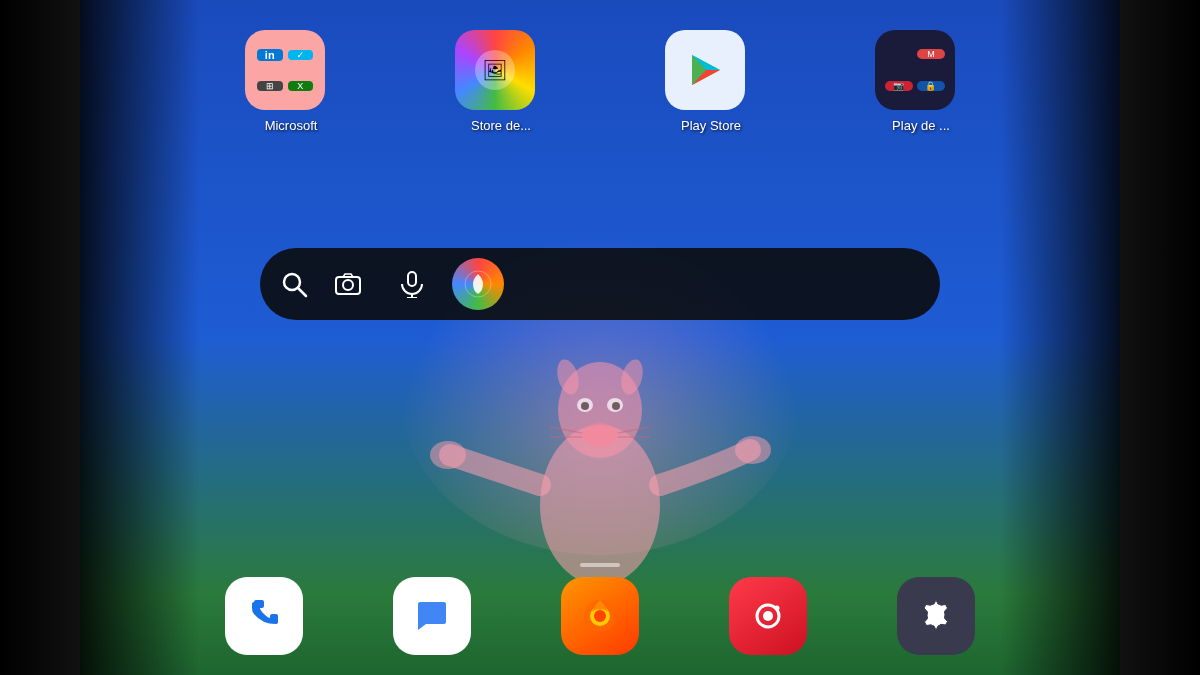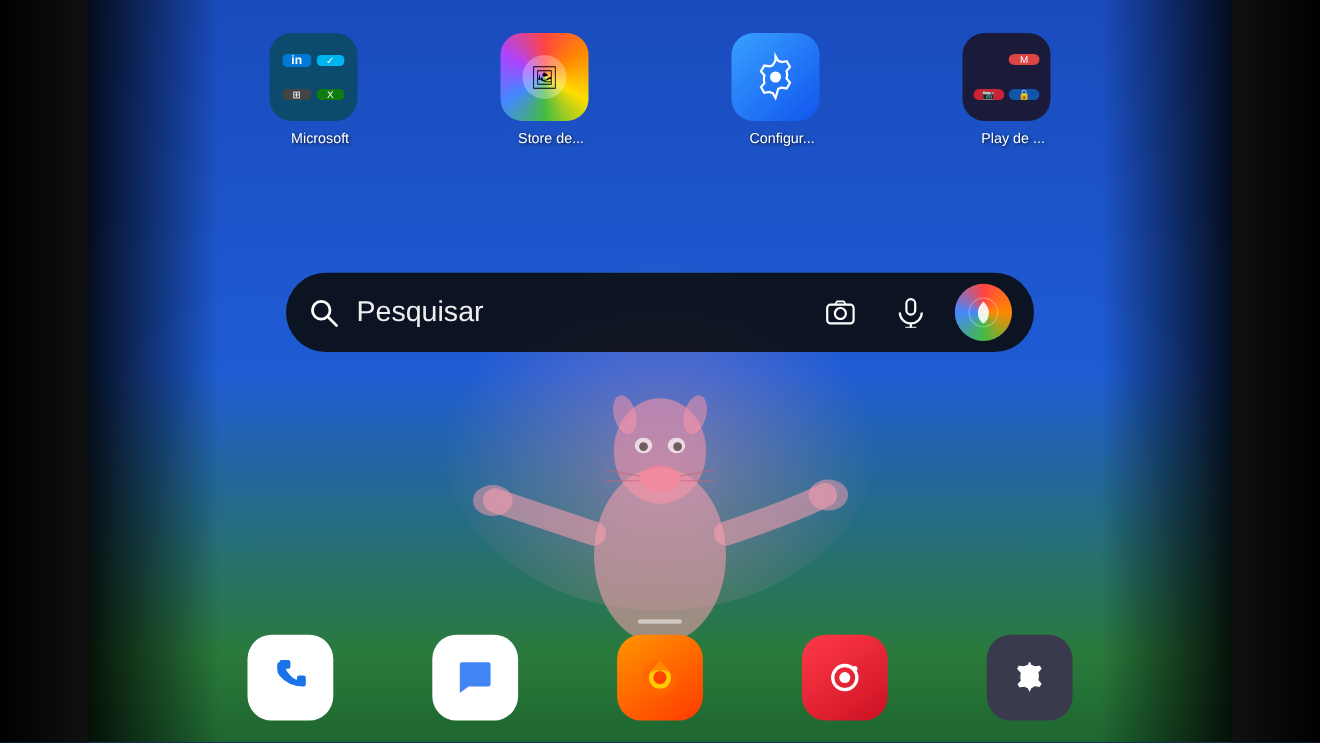--- a/index.html
+++ b/index.html
@@ -251,67 +251,76 @@
         <line x1="162" y1="128" x2="130" y2="122" stroke="rgba(200,100,120,0.5)" stroke-width="1.5"></line>
         <line x1="162" y1="132" x2="130" y2="132" stroke="rgba(200,100,120,0.5)" stroke-width="1.5"></line>
         <line x1="198" y1="128" x2="230" y2="122" stroke="rgba(200,100,120,0.5)" stroke-width="1.5"></line>
         <line x1="198" y1="132" x2="230" y2="132" stroke="rgba(200,100,120,0.5)" stroke-width="1.5"></line>
       </svg>
     </div>
 
     <div class="top-icons-row">
 
       <div class="app-item">
-        <div class="app-icon" style="background:#0c4a6e; display:grid; grid-template-columns:1fr 1fr; gap:5px; padding:12px;">
+        <div class="app-icon" style="background:#fca5a5; display:grid; grid-template-columns:1fr 1fr; gap:5px; padding:12px;">
           <div style="background:#0078d4; border-radius:4px; display:flex; align-items:center; justify-content:center; font-size:11px; font-weight:bold; color:#fff;">in</div>
           <div style="background:#00b4f0; border-radius:4px; display:flex; align-items:center; justify-content:center; font-size:9px; color:#fff;">✓</div>
           <div style="background:#444; border-radius:4px; display:flex; align-items:center; justify-content:center; font-size:9px; color:#fff;">⊞</div>
           <div style="background:#107c10; border-radius:4px; display:flex; align-items:center; justify-content:center; font-size:9px; color:#fff;">X</div>
         </div>
         <span class="app-label">Microsoft</span>
       </div>
 
       <div class="app-item">
         <div class="app-icon" style="background: conic-gradient(from 0deg, #ff4444 0%, #ff8800 16%, #ffdd00 33%, #44bb44 50%, #4488ff 66%, #aa44ff 83%, #ff4444 100%); display:flex; align-items:center; justify-content:center;">
           <div style="width:40px;height:40px; background:rgba(255,255,255,0.3); border-radius:50%; display:flex; align-items:center; justify-content:center; font-size:20px;">🖼</div>
         </div>
         <span class="app-label">Store de...</span>
       </div>
 
+
       <div class="app-item">
-        <div class="app-icon" style="background: linear-gradient(135deg, #38a0ff, #1155ee); display:flex; align-items:center; justify-content:center;">
-          <svg width="46" height="46" viewBox="0 0 46 46" fill="none">
-            <path d="M23 28a5 5 0 100-10 5 5 0 000 10z" fill="white"></path>
-            <path d="M23 4l2.5 4.3a11 11 0 012.8 1.1l4.9-.8 3 5.2-3.2 3.8a11 11 0 010 6.8l3.2 3.8-3 5.2-4.9-.8a11 11 0 01-2.8 1.1L23 42l-2.5-4.3a11 11 0 01-2.8-1.1l-4.9.8-3-5.2 3.2-3.8a11 11 0 010-6.8L9.8 17.8l3-5.2 4.9.8a11 11 0 012.8-1.1L23 8z" stroke="white" stroke-width="2" fill="none"></path>
+        <div class="app-icon" style="background:#e8f0fe; display:flex; align-items:center; justify-content:center;">
+          <svg width="46" height="46" viewBox="0 0 46 46">
+            <polygon points="10,8 38,23 10,38" fill="url(#pg)"></polygon>
+            <defs>
+              <linearGradient id="pg" x1="0" y1="0" x2="1" y2="1">
+                <stop offset="0%" stop-color="#00d4ff"></stop>
+                <stop offset="50%" stop-color="#4caf50"></stop>
+                <stop offset="100%" stop-color="#ffcc00"></stop>
+              </linearGradient>
+            </defs>
+
+            <path d="M10 8 L38 23 L24 23 Z" fill="#00bcd4"></path>
+            <path d="M10 8 L24 23 L10 38 Z" fill="#4caf50"></path>
+            <path d="M10 38 L24 23 L38 23 Z" fill="#f44336"></path>
           </svg>
         </div>
-        <span class="app-label">Configur...</span>
-      </div>
-
+        <span class="app-label">Play Store</span>
+      </div>
 
       <div class="app-item">
         <div class="app-icon" style="background:#1a1a3a; display:grid; grid-template-columns:1fr 1fr; gap:4px; padding:10px;">
           <div style="background: conic-gradient(#ff4444, #ffaa00, #44ff44, #4488ff, #ff4444); border-radius:6px;"></div>
           <div style="background:#dd4444; border-radius:6px; display:flex; align-items:center; justify-content:center; font-size:9px; color:white;">M</div>
           <div style="background:#cc2233; border-radius:6px; display:flex; align-items:center; justify-content:center; font-size:9px; color:white;">📷</div>
           <div style="background:#1155aa; border-radius:6px; display:flex; align-items:center; justify-content:center; font-size:9px; color:white; font-weight:bold;">🔒</div>
         </div>
         <span class="app-label">Play de ...</span>
       </div>
 
     </div>
 
     <div class="search-bar">
       <div class="search-icon-wrap">
         <svg width="28" height="28" viewBox="0 0 28 28" fill="none">
           <circle cx="12" cy="12" r="8" stroke="white" stroke-width="2.5" fill="none"></circle>
           <line x1="18" y1="18" x2="26" y2="26" stroke="white" stroke-width="2.5" stroke-linecap="round"></line>
         </svg>
       </div>
-      <div class="search-placeholder">Pesquisar</div>
       <div class="search-action-btn">
         <svg width="28" height="28" viewBox="0 0 28 28" fill="none">
           <rect x="2" y="7" width="24" height="17" rx="3" stroke="white" stroke-width="2" fill="none"></rect>
           <circle cx="14" cy="15" r="5" stroke="white" stroke-width="2" fill="none"></circle>
           <path d="M9 7 L11 4 L17 4 L19 7" stroke="white" stroke-width="1.5" fill="none"></path>
         </svg>
       </div>
       <div class="search-action-btn">
         <svg width="28" height="28" viewBox="0 0 28 28" fill="none">
           <rect x="10" y="2" width="8" height="14" rx="4" stroke="white" stroke-width="2" fill="none"></rect>

